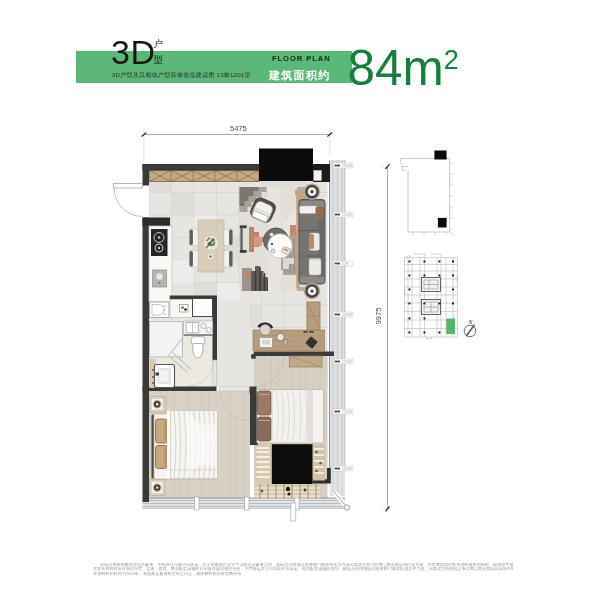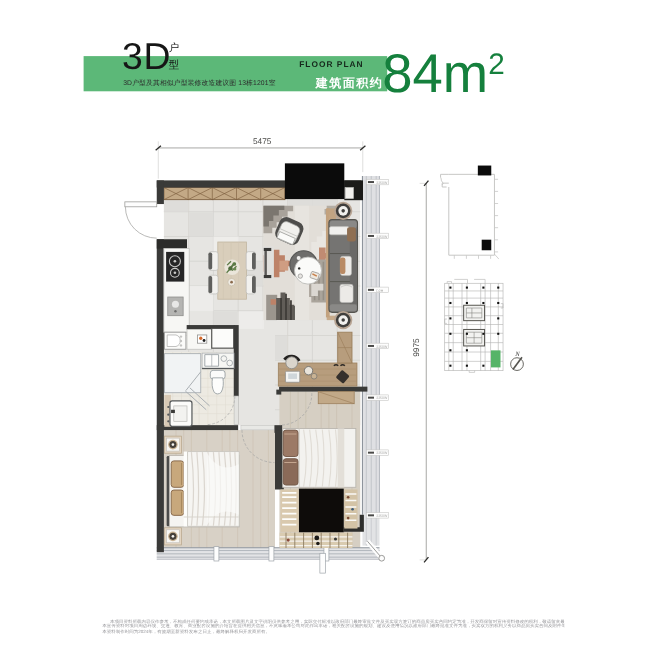--- a/index.html
+++ b/index.html
@@ -12,21 +12,21 @@
 <div class="abs" style="left:76px;top:51px;width:276px;height:32px;background:#5cb878;"></div>
 
 <div class="abs" style="left:111px;top:33px;font-size:34px;font-weight:400;color:#161616;letter-spacing:0.5px;">3D</div>
 
 <div class="abs" style="left:153.5px;top:36px;font-size:9.5px;color:#161616;line-height:15.5px;">户<br>型</div>
 
 <div class="abs" style="left:112px;top:71px;font-size:6.2px;color:#2c2c2c;letter-spacing:0.12px;">3D户型及其相似户型装修改造建议图 13栋1201室</div>
 
 <div class="abs" style="left:272px;top:54.2px;font-size:7.6px;font-weight:bold;color:#16281c;letter-spacing:0.92px;">FLOOR PLAN</div>
 
-<div class="abs" style="left:287px;top:67.5px;font-size:11px;font-weight:bold;color:#ffffff;letter-spacing:1.3px;">建筑面积约</div>
+<div class="abs" style="left:269px;top:67.5px;font-size:11px;font-weight:bold;color:#ffffff;letter-spacing:1.3px;">建筑面积约</div>
 
 <div class="abs" style="left:347.5px;top:39px;font-size:49.5px;color:#15803d;letter-spacing:0px;">84m<span style="font-size:27px;vertical-align:16.5px;">2</span></div>
 <svg class="abs" style="left:0;top:0;" width="600" height="600" viewBox="0 0 600 600" fill="none">
 
 <g>
 <rect x="149" y="170.5" width="178.5" height="216" fill="#e6e5e2"></rect>
 <g stroke="#d4d3cf" stroke-width="0.7">
 <path d="M171.5 170.5V386.5M194 170.5V386.5M216.5 170.5V386.5M239 170.5V386.5M261.5 170.5V386.5M284 170.5V386.5M306.5 170.5V386.5"></path>
 <path d="M149 192.5H327.5M149 215H327.5M149 237.5H327.5M149 260H327.5M149 282.5H327.5M149 305H327.5M149 327.5H327.5M149 350H327.5M149 372.5H327.5"></path>
 </g>

